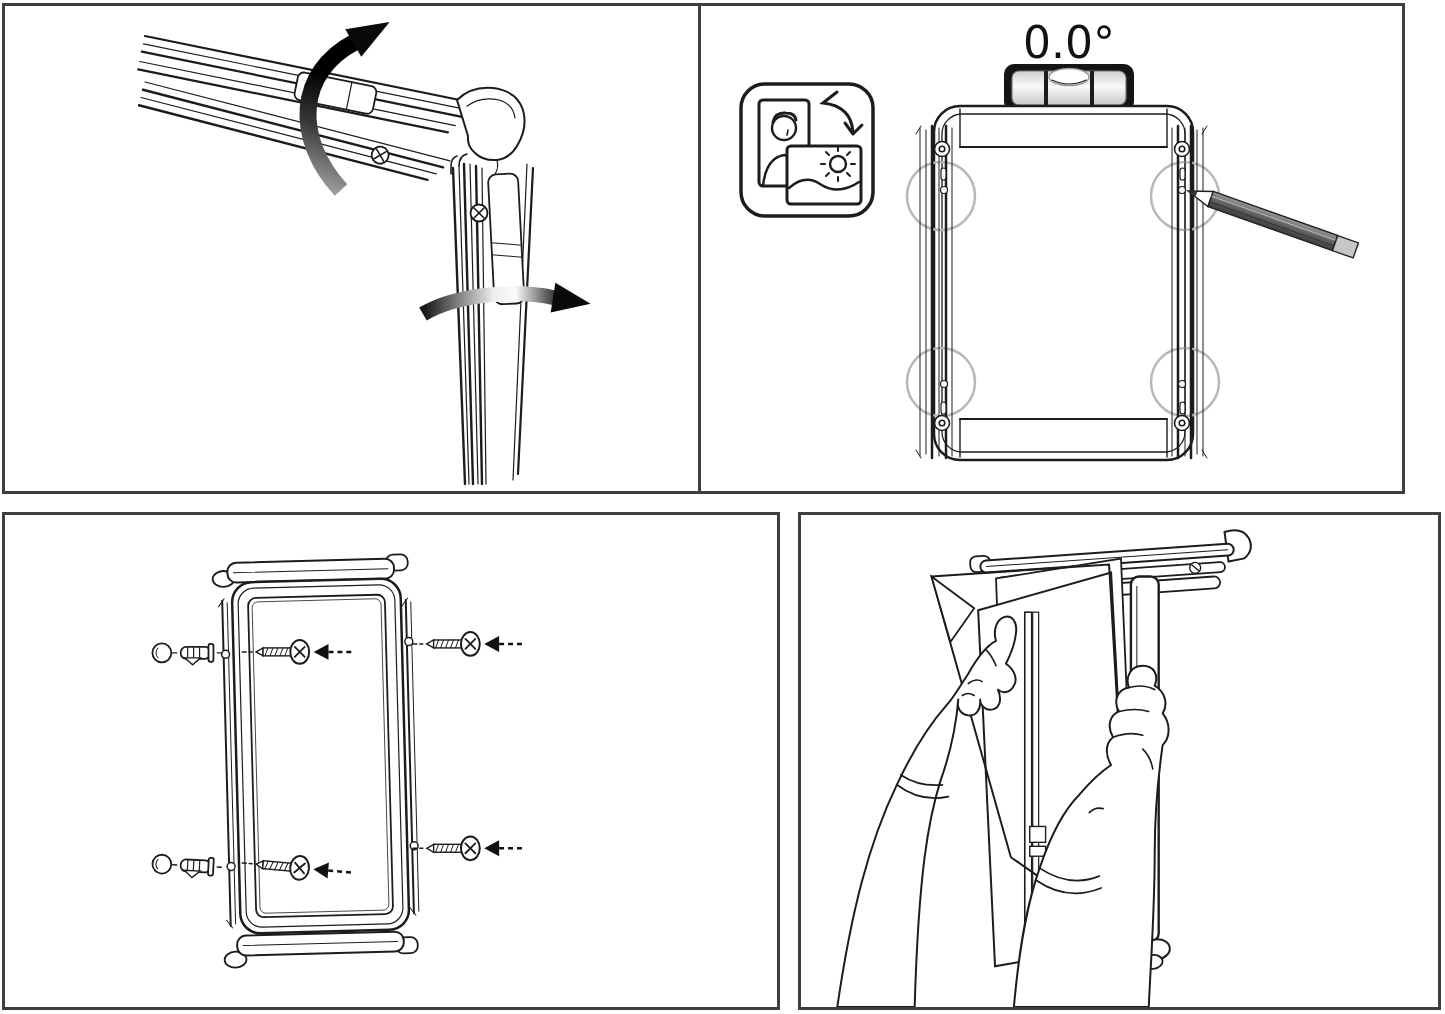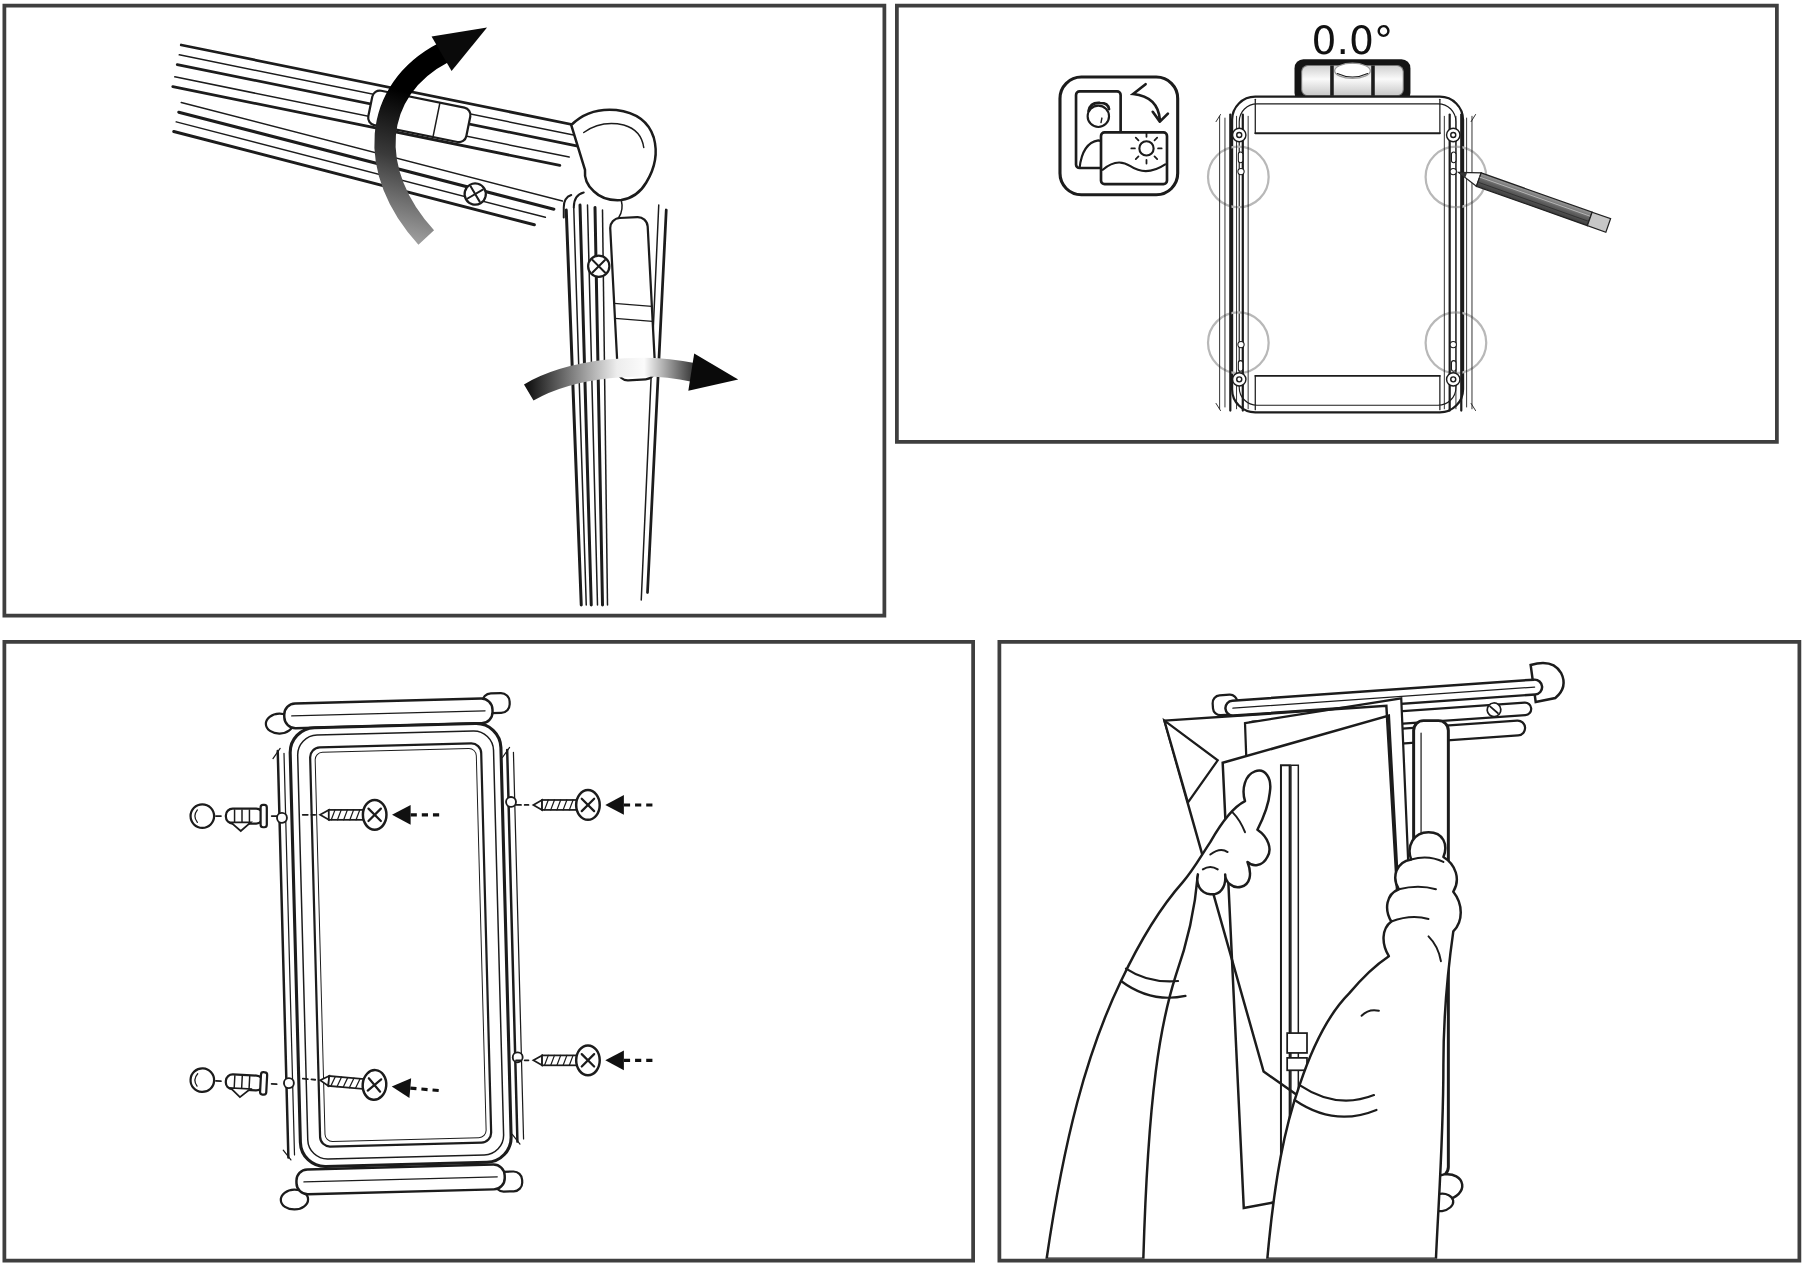--- a/index.html
+++ b/index.html
@@ -1,20 +1,20 @@
 <!DOCTYPE html>
 <html><head>
 <meta charset="utf-8">
 <style>
   html,body{margin:0;padding:0;background:#ffffff;}
   .sheet{position:relative;width:1445px;height:1014px;background:#ffffff;overflow:hidden;
          font-family:"DejaVu Sans","Liberation Sans",sans-serif;}
   .panel{position:absolute;background:#ffffff;border:3px solid #3f3f3f;box-sizing:border-box;}
   #panel-step1{left:2px;top:3px;width:707px;height:491px;}
-  #panel-step2{left:716px;top:3px;width:707px;height:352px;}
+  #panel-step2{left:698px;top:3px;width:707px;height:491px;}
   #panel-step3{left:2px;top:512px;width:778px;height:498px;}
   #panel-step4{left:798px;top:512px;width:643px;height:498px;}
   .panel svg{display:block;width:100%;height:100%;}
   .ln{stroke:#1c1c1c;fill:none;stroke-linecap:round;}
   .fw{fill:#ffffff;stroke:#1c1c1c;}
   text.angle{font-family:"DejaVu Sans","Liberation Sans",sans-serif;font-size:44px;fill:#111;}
 </style>
 </head>
 <body>
 

